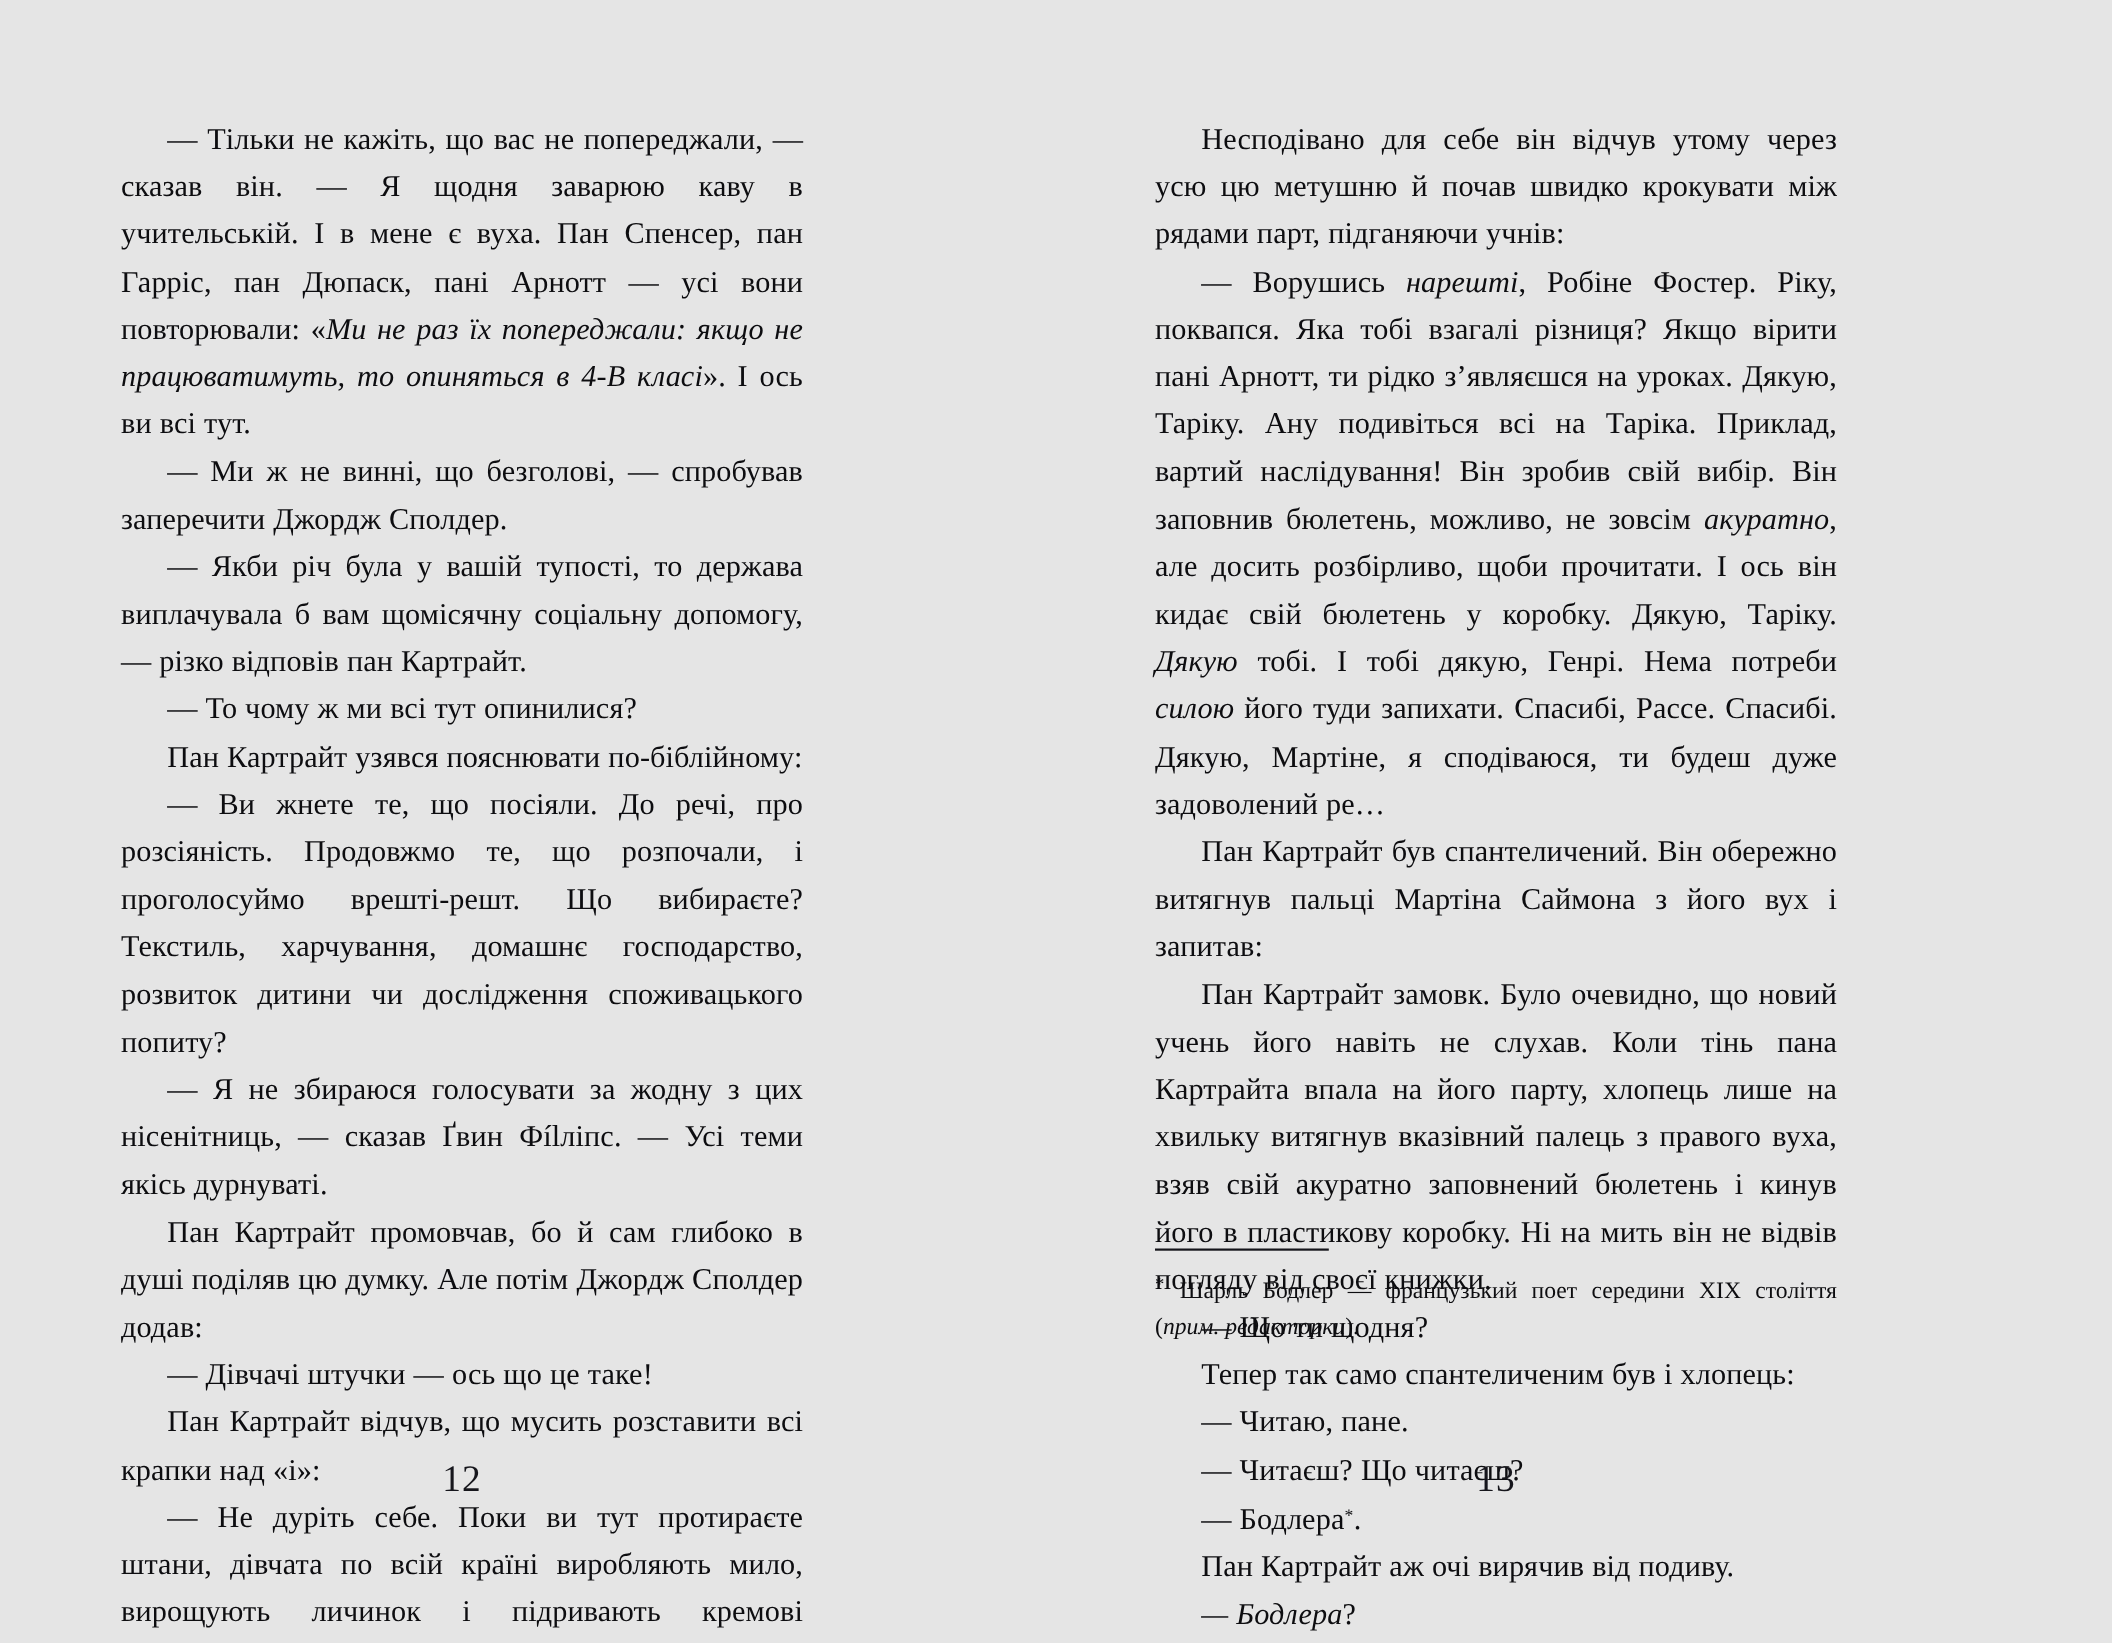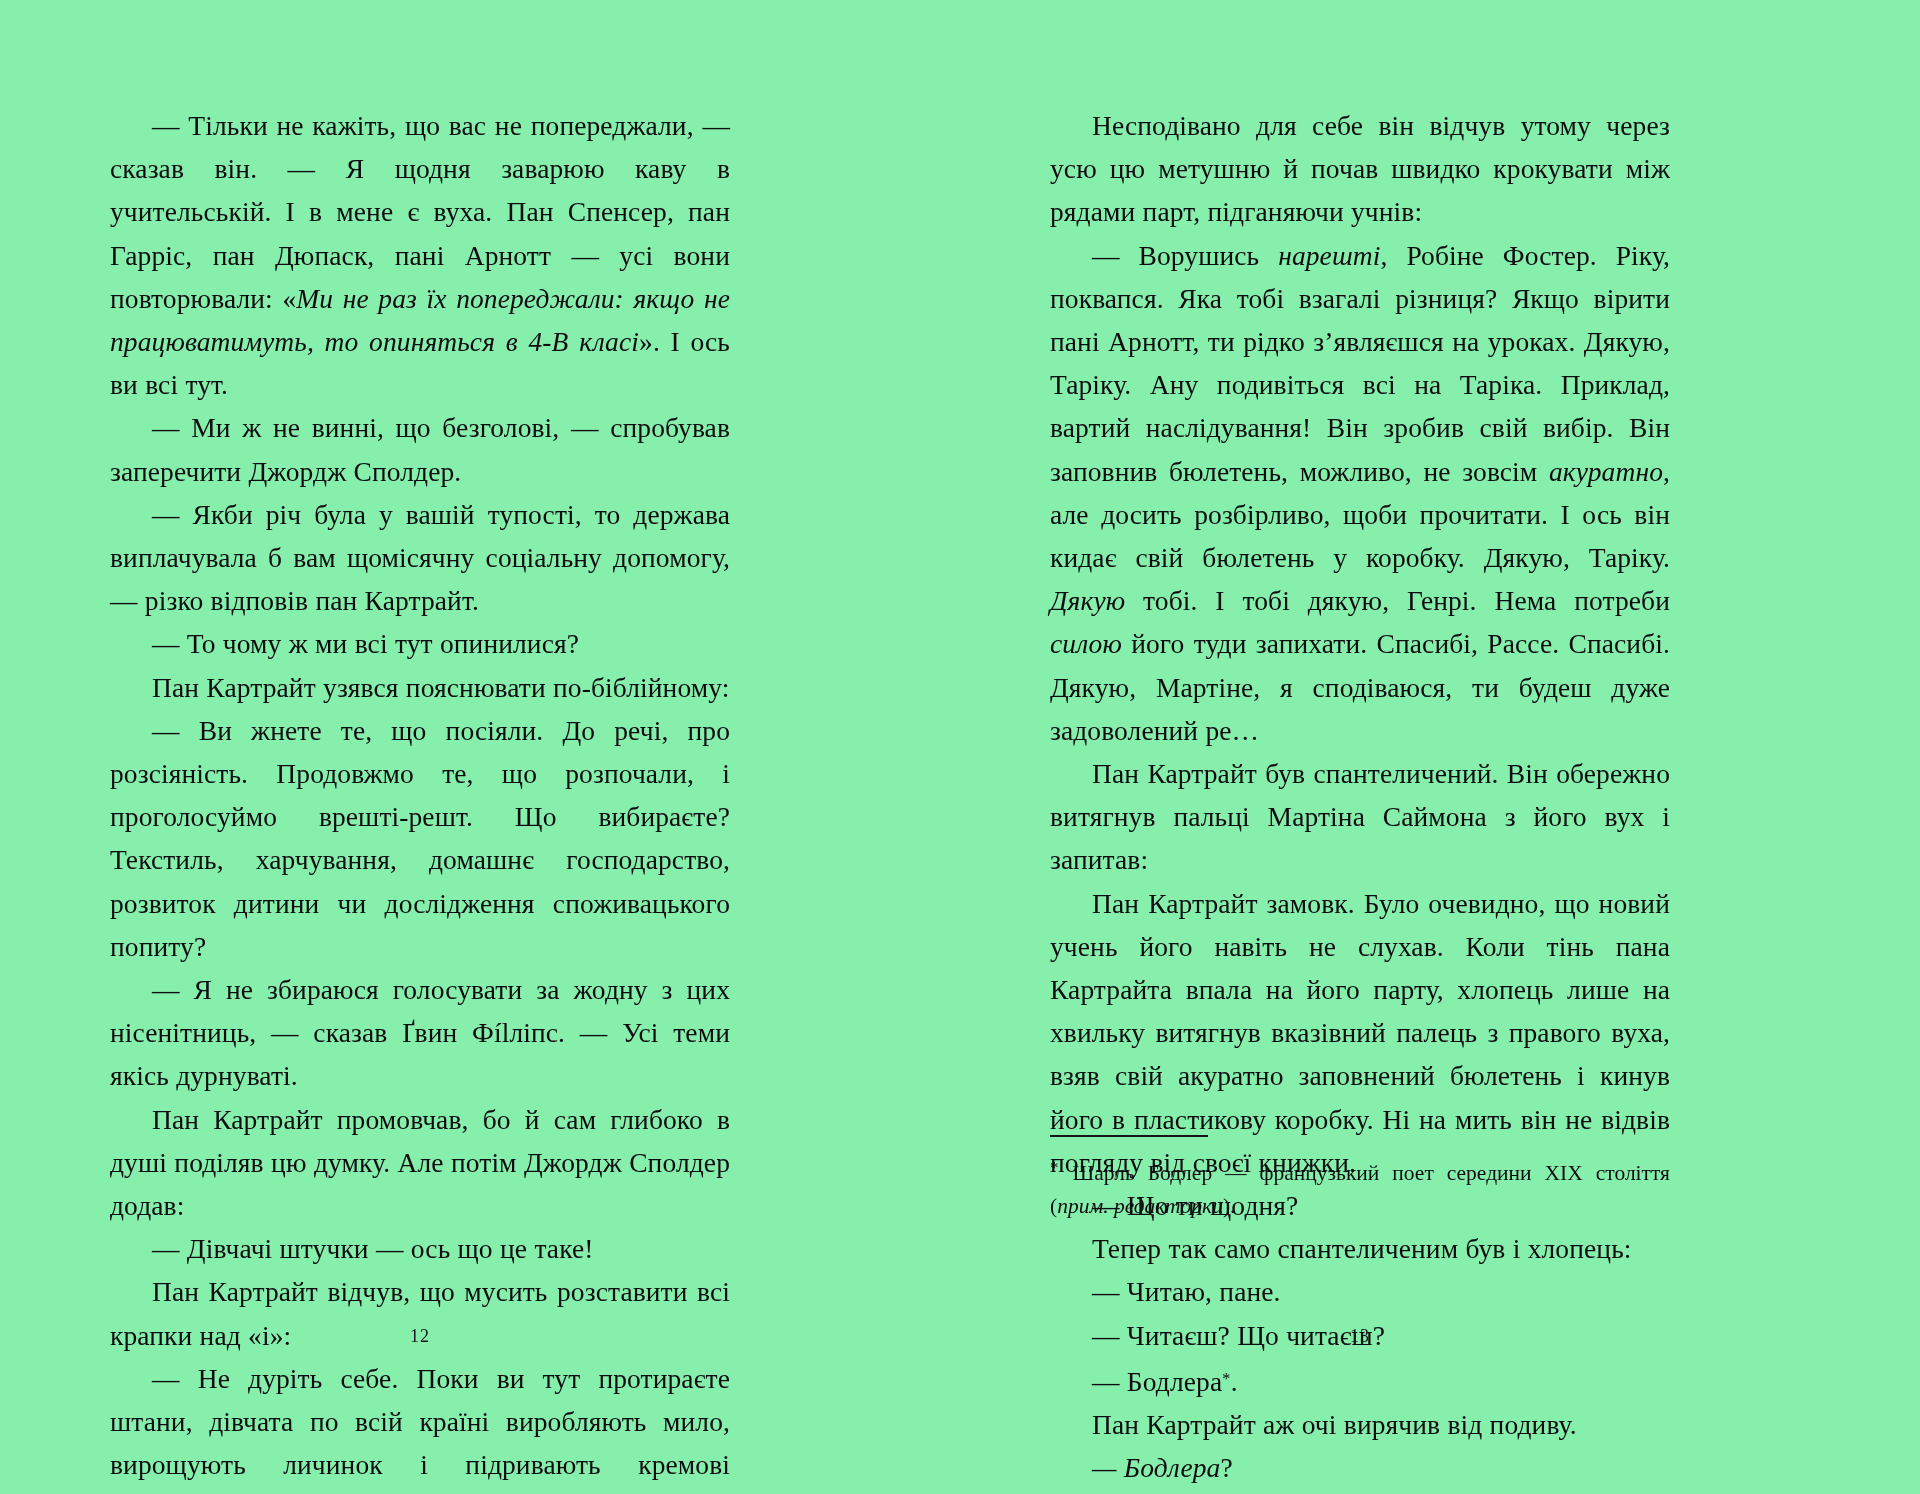--- a/index.html
+++ b/index.html
@@ -9,21 +9,21 @@
     background: #ffffff;
   }
   body {
     font-family: "Liberation Serif", "DejaVu Serif", serif;
     color: #0d0d10;
   }
   .page {
     position: relative;
     width: 1920px;
     height: 1494px;
-    background: #86efac;
+    background: #e5e5e5;
     overflow: hidden;
   }
   .spread {
     position: absolute;
     top: 0;
     left: 0;
     width: 1920px;
     height: 1494px;
     display: flex;
     justify-content: space-between;
@@ -86,21 +86,21 @@
     vertical-align: 0.45em;
     letter-spacing: .5px;
   }
 
   .folio {
     position: absolute;
     top: 1326px;
     left: 0;
     width: 620px;
     text-align: center;
-    font-size: 18px;
+    font-size: 34px;
     letter-spacing: 1px;
     color: #16161c;
     font-family: "Liberation Serif", "DejaVu Serif", serif;
   }
 </style>
 </head>
 <body>
 
 <div class="page">
   <div class="spread">

